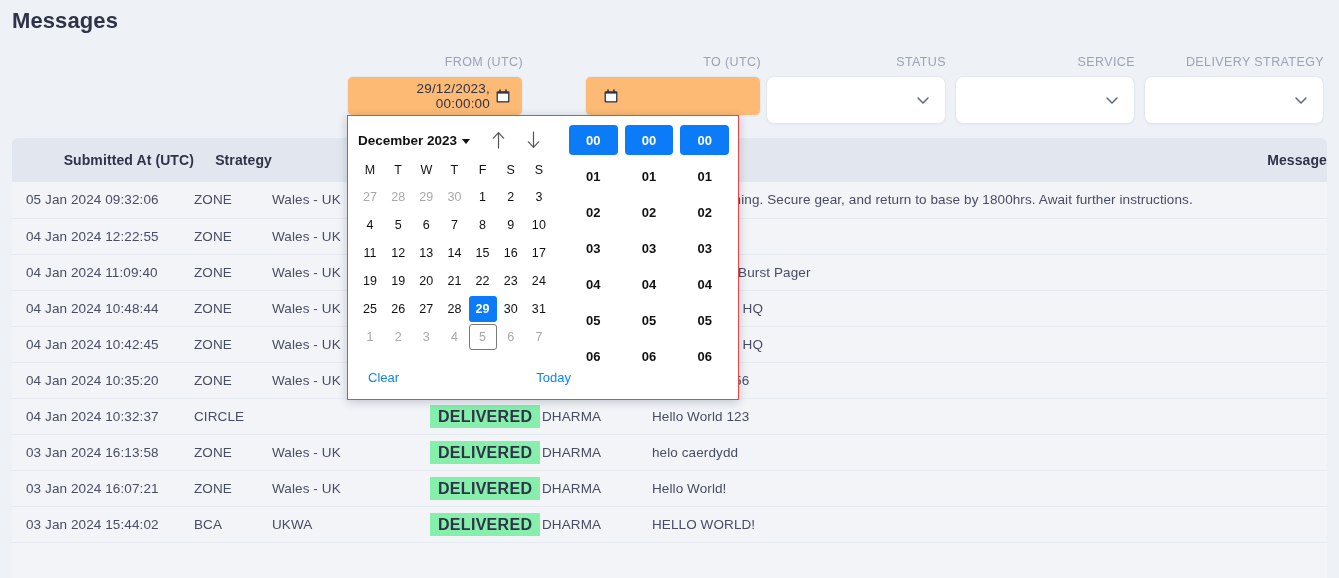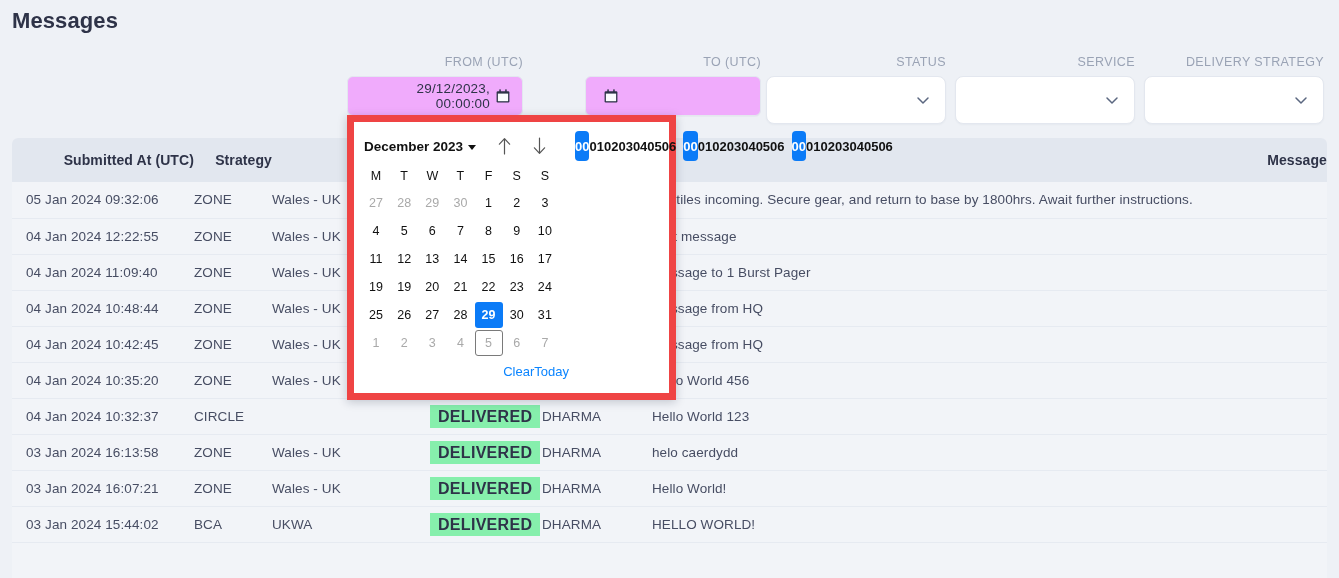--- a/index.html
+++ b/index.html
@@ -19,21 +19,21 @@
   }
 
   
   .filters { position: absolute; left: 0; top: 50px; width: 1339px; height: 72px; text-align: right; }
   .filter { position: absolute; }
   .filter-label {
     font-size: 12.5px; color: #9aa3b5; letter-spacing: 0.4px;
     font-weight: 400; margin-bottom: 7px; text-transform: uppercase;
   }
   .date-input {
-    height: 40px; background: #f0abfc; border: 1px solid #e3e7ef;
+    height: 40px; background: #fdba74; border: 1px solid #e3e7ef;
     border-radius: 6px; display: flex; align-items: center;
     padding: 0 12px; font-size: 13.5px; color: #2e3348;
     box-shadow: 0 1px 1px rgba(30,40,70,0.03);
   }
   .date-input .val { flex: 1; letter-spacing: 0.2px; font-family: "Liberation Sans", sans-serif;}
   .cal-glyph { width: 14px; height: 14px; position: relative; margin-left: 6px; flex: 0 0 auto;}
   .cal-glyph svg { display:block; }
   .select-box {
     height: 48px; background: #ffffff; border: 1px solid #e3e7ef;
     border-radius: 8px; display: flex; align-items: center;
@@ -69,22 +69,22 @@
   thead .c-sub { padding-left: 14px; }
   .badge {
     display: inline-block; background: #86efac; color: #2e3348;
     font-size: 16px; font-weight: 700; letter-spacing: 0.3px;
     padding: 4px 8px 3px; border-radius: 0; line-height: 1;
   }
   .tfill { height: 46px; background: #f2f4f8; }
 
   
   .dt-popup {
-    position: absolute; left: 347px; top: 115px; width: 329px; height: 285px;
-    background: #ffffff; border: 7px solid #ef4444;
+    position: absolute; left: 347px; top: 115px; width: 392px; height: 285px;
+    background: #ffffff; border: 1px solid #ef4444;
     display: flex; z-index: 50;
     box-shadow: 0 2px 9px rgba(20,30,60,0.22);
   }
   .cal-pane { width: 213px; position: relative; padding: 9px 8px 0 8px; }
   .cal-head { display: flex; align-items: center; height: 30px; padding: 0 2px; }
   .cal-month {
     font-size: 13.5px; font-weight: 700; color: #111; display: flex;
     align-items: center; gap: 5px; cursor: default;
   }
   .caret-dn {
@@ -104,28 +104,28 @@
     border: 0; background: transparent; padding: 0; width: 28px;
   }
   table.cal td.dim { color: #a9a9a9; }
   table.cal td .cell {
     display: flex; align-items: center; justify-content: center;
     width: 28px; height: 26px; margin: 0 auto; border-radius: 3px;
   }
   table.cal td.sel .cell { background: #0b7bf7; color: #fff; font-weight: 700; }
   table.cal td.today .cell { border: 1px solid #7a7a7a; }
   .cal-foot {
-    position: absolute; left: 12px; bottom: 14px; width: 197px;
-    display: flex; justify-content: flex-end; font-size: 13px;
+    position: absolute; left: 20px; bottom: 14px; width: 197px;
+    display: flex; justify-content: space-between; font-size: 13px;
   }
   .cal-link { color: #0a84ff; cursor: pointer; }
   .cal-link.today-link { margin-right: -6px; }
 
   .time-pane { flex: 1; display: flex; padding: 9px 9px 0 8px; gap: 7px; }
-  .time-col { flex: 1; display: flex; align-items: flex-start; }
+  .time-col { flex: 1; display: flex; flex-direction: column; align-items: center; }
   .time-item {
     width: 100%; height: 30px; display: flex; align-items: center;
     justify-content: center; font-size: 13px; font-weight: 700;
     color: #111; border-radius: 4px; margin-bottom: 6px;
   }
   .time-item.sel { background: #0b7bf7; color: #fff; }
 </style>
 </head>
 <body>
 

